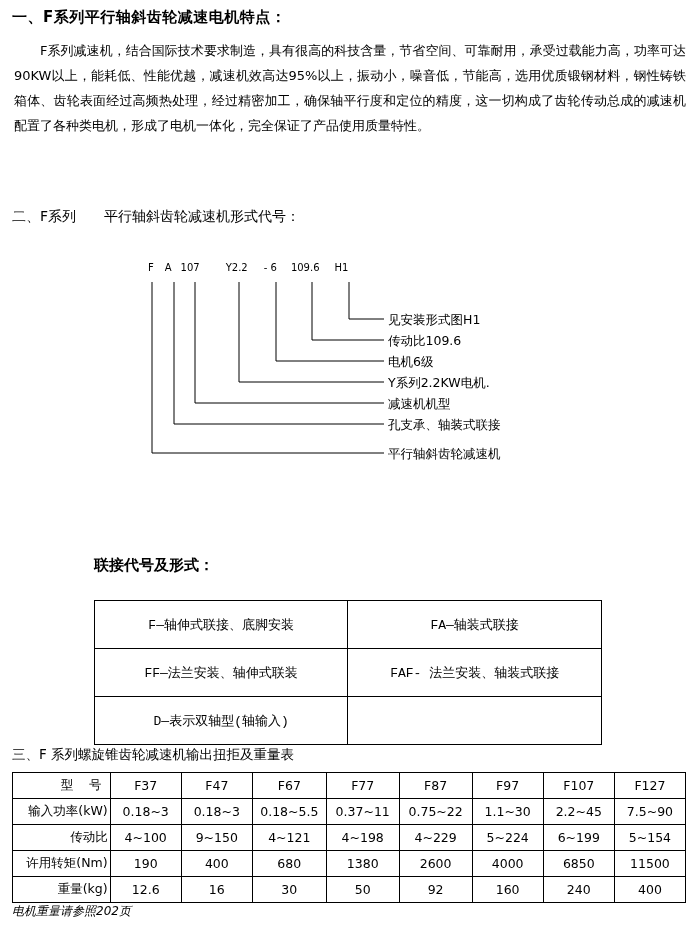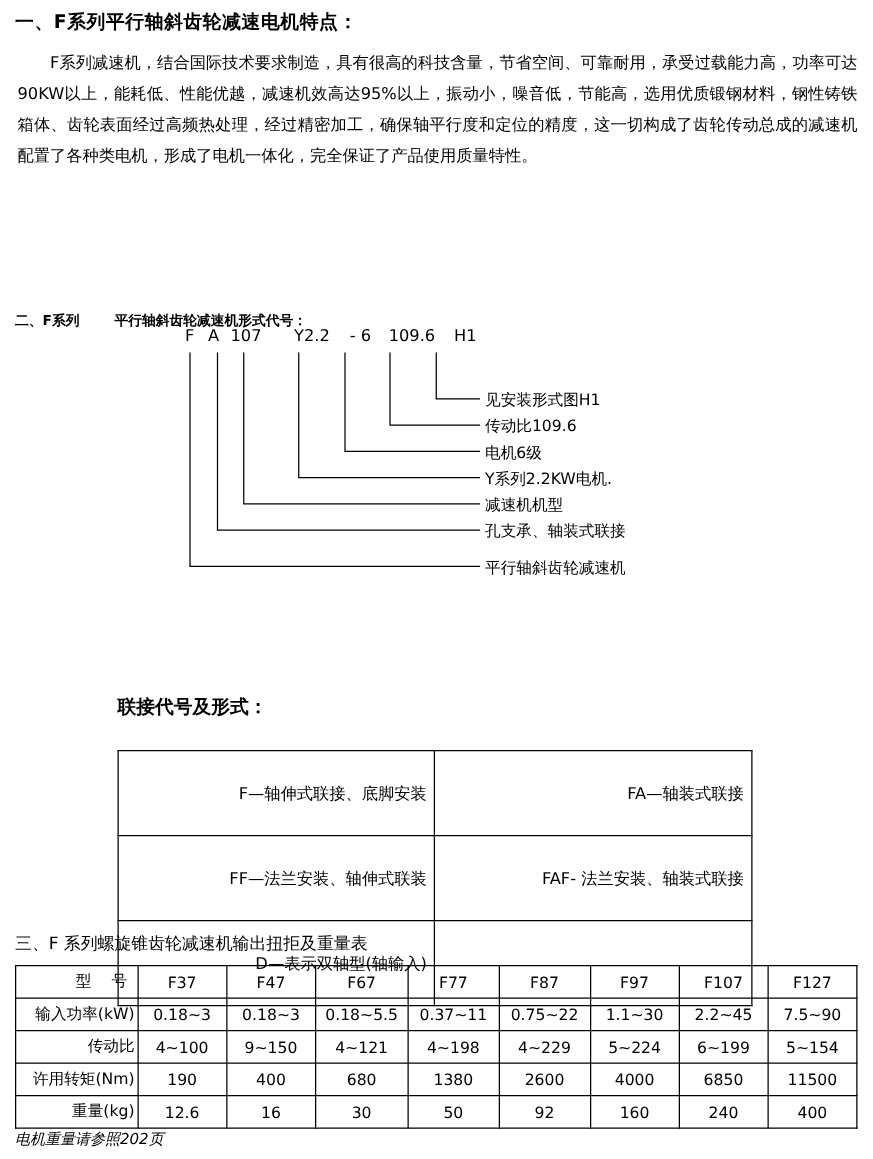--- a/index.html
+++ b/index.html
@@ -39,42 +39,41 @@
     line-height: 25px;
     text-align: justify;
     text-indent: 26px;
   }
 
   
   .sec2-title {
     position: absolute;
     left: 12px;
     top: 208px;
-    font-size: 11px;
-    font-weight: bold;
-    margin-top: 41px;
+    font-size: 14px;
+    font-weight: normal;
   }
   .sec2-title .gap {
     display: inline-block;
     width: 28px;
   }
 
   
   .code-area {
     position: absolute;
     left: 0;
     top: 252px;
     width: 698px;
     height: 230px;
   }
   .code-tokens {
     position: absolute;
     left: 148px;
     top: 10px;
-    font-size: 13px;
+    font-size: 10px;
     white-space: nowrap;
   }
   .code-tokens span.tok {
     display: inline-block;
   }
   .t-f      { margin-right: 11px; }
   .t-a      { margin-right: 9px; }
   .t-107    { margin-right: 26px; }
   .t-y22    { margin-right: 16px; }
   .t-dash   { margin-right: 14px; }
@@ -110,23 +109,24 @@
     position: absolute;
     left: 94px;
     top: 600px;
     width: 508px;
     border-collapse: collapse;
     font-size: 13px;
   }
   .conn-table td {
     border: 1px solid #000;
     height: 31px;
-    text-align: right;
+    text-align: center;
     vertical-align: middle;
-    padding: 18px 6px;
+    padding: 8px 6px;
+    font-family: Liberation Mono, monospace;
   }
   .conn-table tr.last td.empty {
     border-top: 1px solid #000;
   }
 
   
   .sec3-title {
     position: absolute;
     left: 12px;
     top: 746px;

